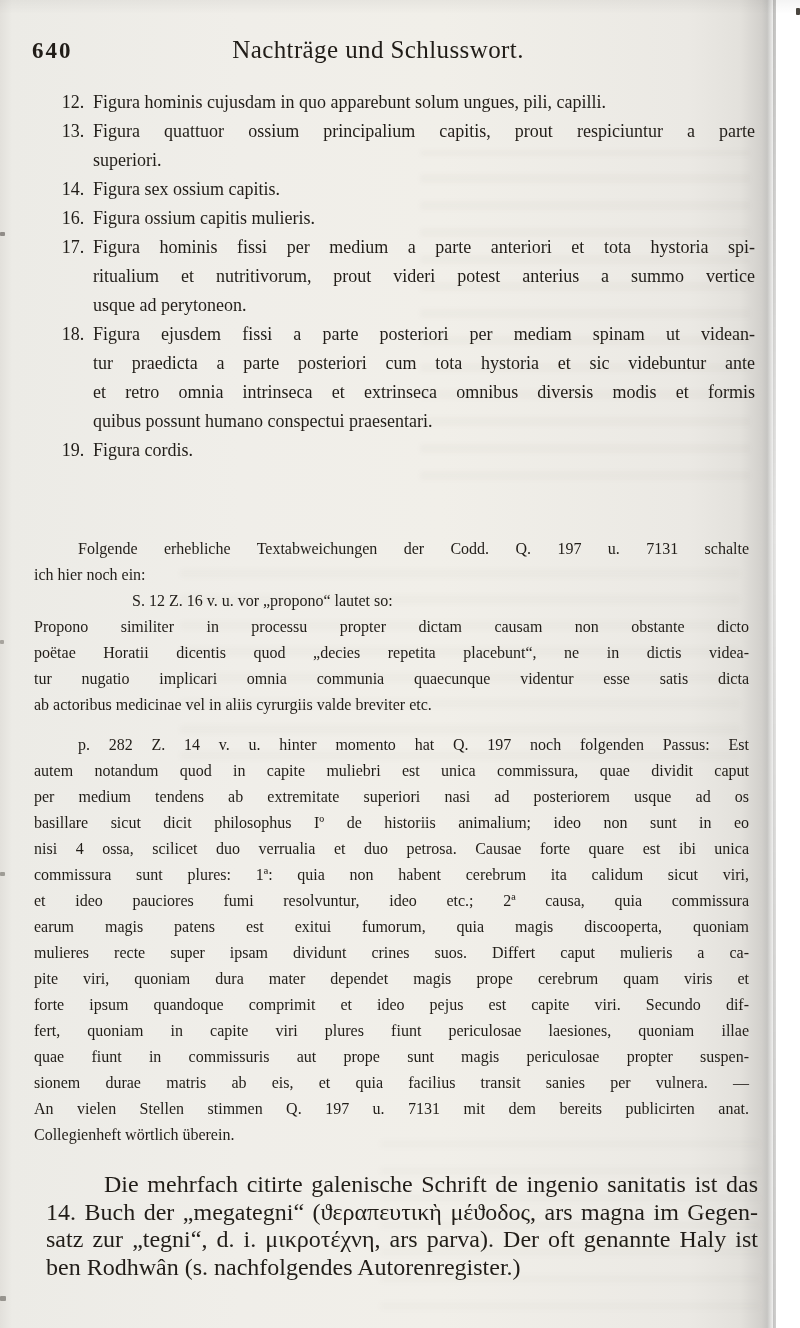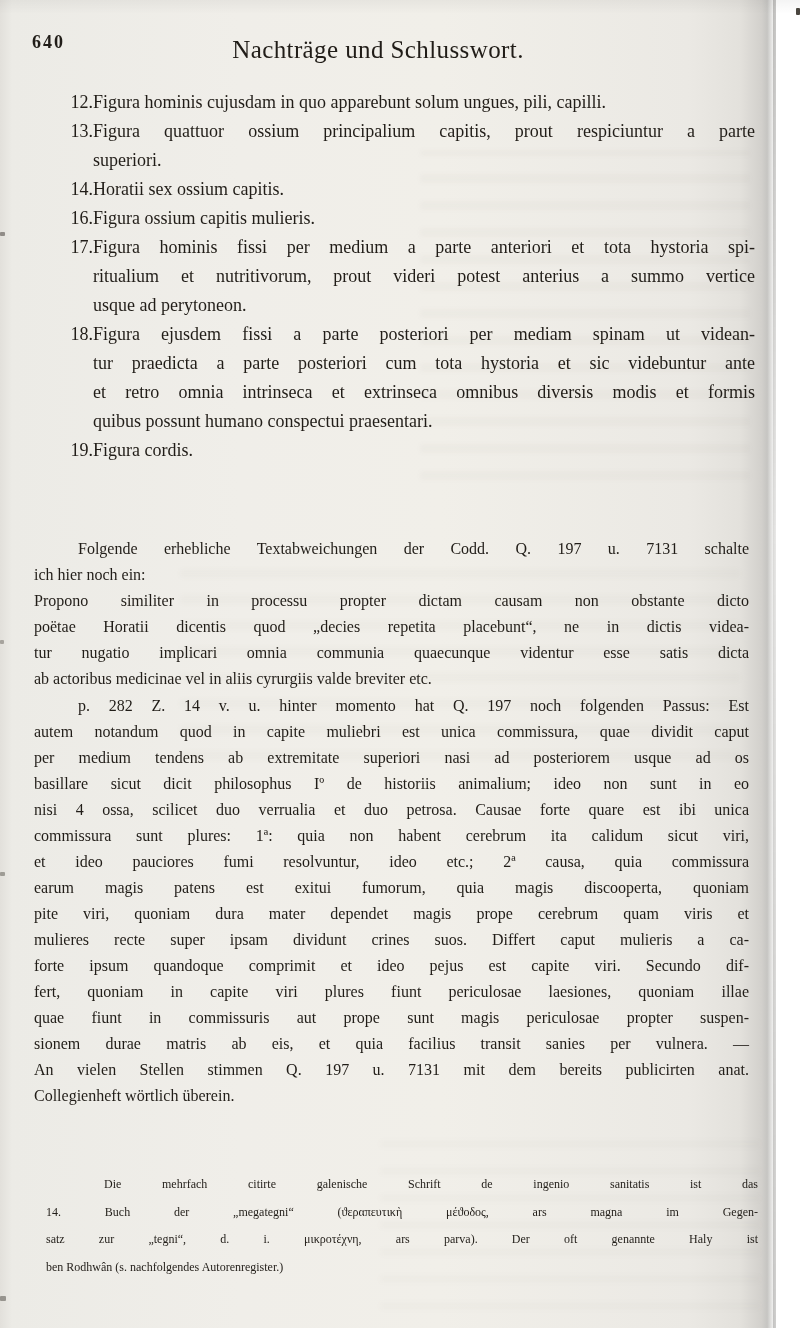--- a/index.html
+++ b/index.html
@@ -34,22 +34,22 @@
       repeating-linear-gradient(0deg, rgba(125,118,104,0.05) 0 8px, rgba(0,0,0,0) 8px 27px);
     background-repeat: no-repeat, no-repeat, no-repeat;
     background-size: 330px 330px, 560px 200px, 380px 170px;
     background-position: 420px 150px, 180px 560px, 380px 1140px;
     filter: blur(2px);
   }
   .speck { position: absolute; background: #4a463f; border-radius: 1px; }
 
   .header-number {
     position: absolute;
-    left: 32px; top: 32px;
-    font-size: 18px;
+    left: 32px; top: 38px;
+    font-size: 23px;
     font-weight: bold;
     letter-spacing: 2px;
   }
   .header-title {
     position: absolute;
     left: 0; right: 44px; top: 36px;
     text-align: center;
     font-size: 25px;
     letter-spacing: 0.4px;
   }
@@ -58,21 +58,21 @@
     position: absolute;
     left: 53px; top: 88px;
     width: 704px;
     font-size: 18px;
   }
   .fig-item { display: flex; }
   .fig-num {
     width: 40px;
     flex: 0 0 40px;
     line-height: 29px;
-    text-align: right;
+    text-align: center;
   }
   .fig-lines { width: 662px; flex: 0 0 662px; }
   .fig-lines .line { line-height: 29px; }
 
   .line {
     text-align: justify;
     text-align-last: justify;
     text-justify: inter-word;
   }
   .line.last { text-align-last: left; }
@@ -84,27 +84,27 @@
     font-size: 16px;
   }
   .body-block .line { line-height: 26px; }
   .para { margin: 0; }
   .para.indent-first .line:first-child { padding-left: 44px; }
   .cite-line {
     line-height: 26px;
     padding-left: 98px;
     text-align: left;
   }
-  .para-passus { margin-top: 1px; }
+  .para-passus { margin-top: 14px; }
 
   .final-block {
     position: absolute;
     left: 46px; top: 1171px;
     width: 712px;
-    font-size: 12px;
+    font-size: 24px;
   }
   .final-block .line { line-height: 27.5px; }
   .final-block .line:first-child { padding-left: 58px; }
 
   .edge-line {
     position: absolute;
     top: 0; bottom: 0; right: 24px; width: 3px;
     background: linear-gradient(to bottom, rgba(90,88,84,0.35), rgba(120,118,112,0.18) 40%, rgba(90,88,84,0.3));
     filter: blur(0.6px);
   }
@@ -136,21 +136,21 @@
       <div class="fig-item">
         <div class="fig-num">13.</div>
         <div class="fig-lines">
           <div class="line">Figura quattuor ossium principalium capitis, prout respiciuntur a parte</div>
           <div class="line last">superiori.</div>
         </div>
       </div>
       <div class="fig-item">
         <div class="fig-num">14.</div>
         <div class="fig-lines">
-          <div class="line last">Horatii sex ossium capitis.</div>
+          <div class="line last">Figura sex ossium capitis.</div>
         </div>
       </div>
       <div class="fig-item">
         <div class="fig-num">16.</div>
         <div class="fig-lines">
           <div class="line last">Figura ossium capitis mulieris.</div>
         </div>
       </div>
       <div class="fig-item">
         <div class="fig-num">17.</div>
@@ -175,37 +175,38 @@
           <div class="line last">Figura cordis.</div>
         </div>
       </div>
     </div>
 
   <div class="body-block">
     <div class="para indent-first">
         <div class="line">Folgende erhebliche Textabweichungen der Codd. Q. 197 u. 7131 schalte</div>
         <div class="line last">ich hier noch ein:</div>
       </div>
+    <div class="cite-line">S. 12  Z. 16 v. u. vor „propono“ lautet so:</div>
     <div class="para">
         <div class="line">Propono similiter in processu propter dictam causam non obstante dicto</div>
         <div class="line">poëtae Horatii dicentis quod „decies repetita placebunt“, ne in dictis videa-</div>
         <div class="line">tur nugatio implicari omnia communia quaecunque videntur esse satis dicta</div>
         <div class="line last">ab actoribus medicinae vel in aliis cyrurgiis valde breviter etc.</div>
       </div>
     <div class="para para-passus indent-first">
         <div class="line">p. 282 Z. 14 v. u. hinter momento hat Q. 197 noch folgenden Passus: Est</div>
         <div class="line">autem notandum quod in capite muliebri est unica commissura, quae dividit caput</div>
         <div class="line">per medium tendens ab extremitate superiori nasi ad posteriorem usque ad os</div>
         <div class="line">basillare sicut dicit philosophus Iº de historiis animalium; ideo non sunt in eo</div>
         <div class="line">nisi 4 ossa, scilicet duo verrualia et duo petrosa. Causae forte quare est ibi unica</div>
         <div class="line">commissura sunt plures: 1ª: quia non habent cerebrum ita calidum sicut viri,</div>
         <div class="line">et ideo pauciores fumi resolvuntur, ideo etc.; 2ª causa, quia commissura</div>
         <div class="line">earum magis patens est exitui fumorum, quia magis discooperta, quoniam</div>
+        <div class="line">mulieres recte super ipsam dividunt crines suos. Differt caput mulieris a ca-</div>
         <div class="line">pite viri, quoniam dura mater dependet magis prope cerebrum quam viris et</div>
-        <div class="line">mulieres recte super ipsam dividunt crines suos. Differt caput mulieris a ca-</div>
         <div class="line">forte ipsum quandoque comprimit et ideo pejus est capite viri. Secundo dif-</div>
         <div class="line">fert, quoniam in capite viri plures fiunt periculosae laesiones, quoniam illae</div>
         <div class="line">quae fiunt in commissuris aut prope sunt magis periculosae propter suspen-</div>
         <div class="line">sionem durae matris ab eis, et quia facilius transit sanies per vulnera. —</div>
         <div class="line">An vielen Stellen stimmen Q. 197 u. 7131 mit dem bereits publicirten anat.</div>
         <div class="line last">Collegienheft wörtlich überein.</div>
       </div>
   </div>
 
   <div class="final-block">

